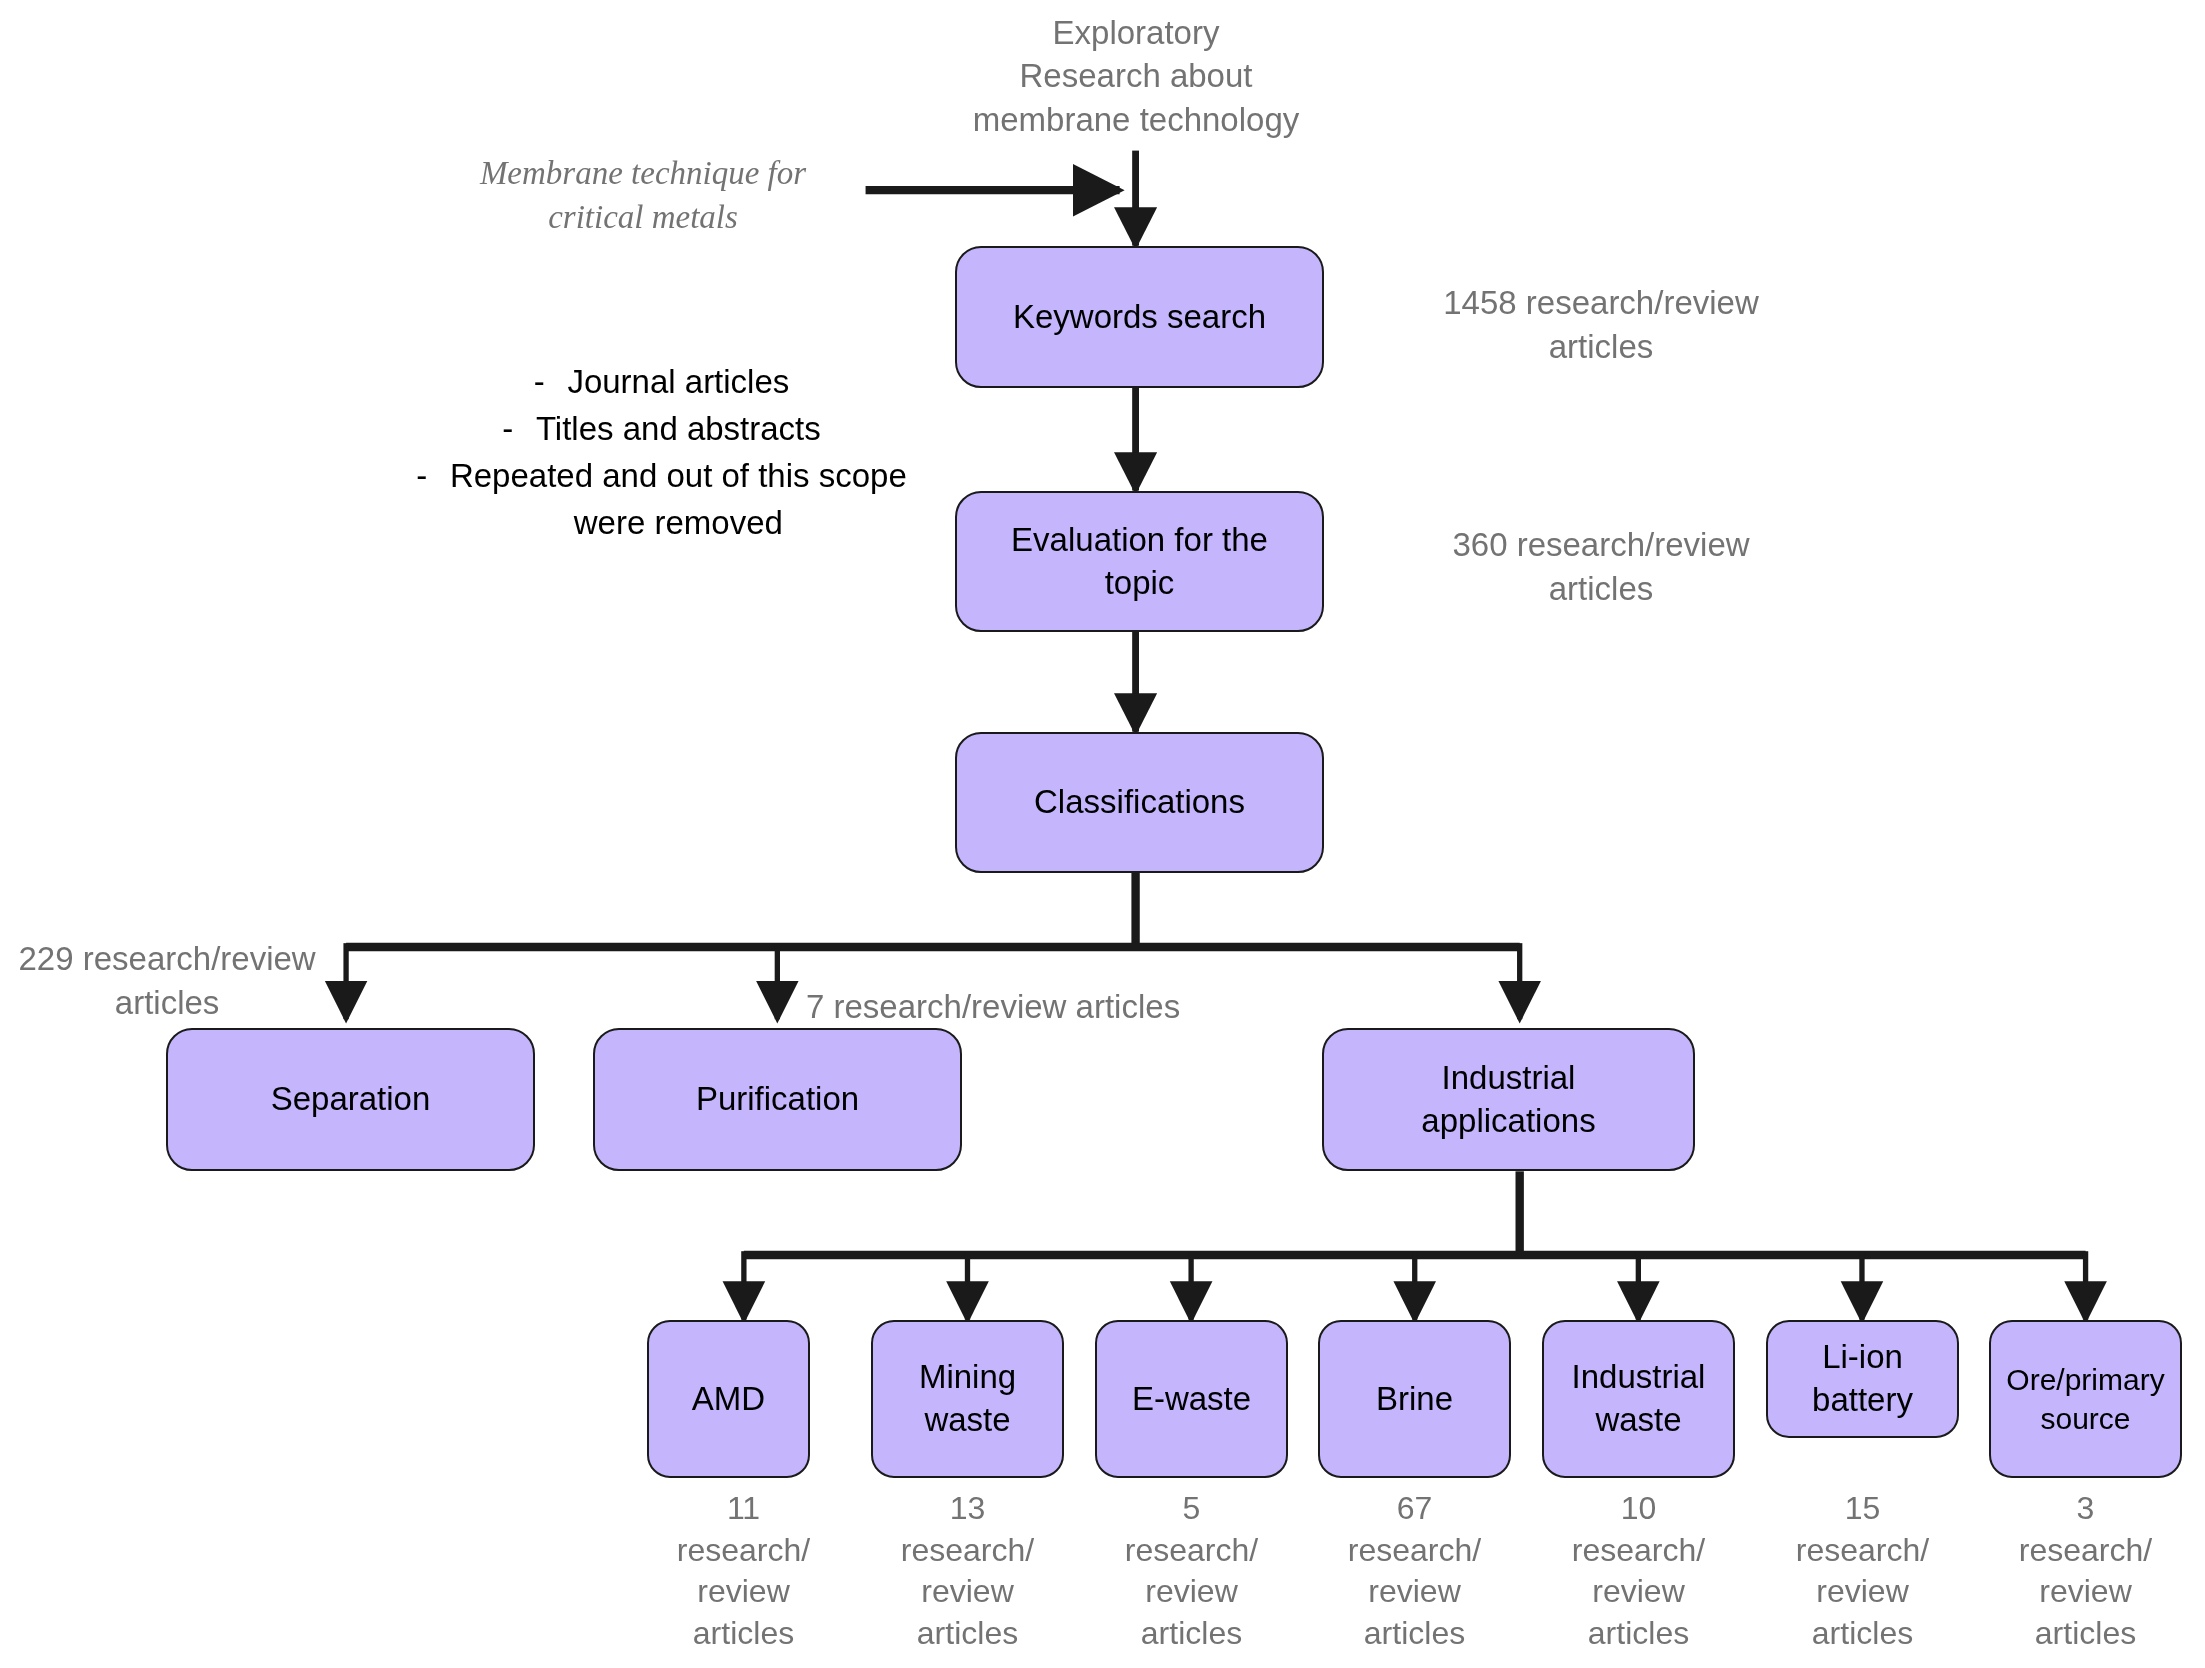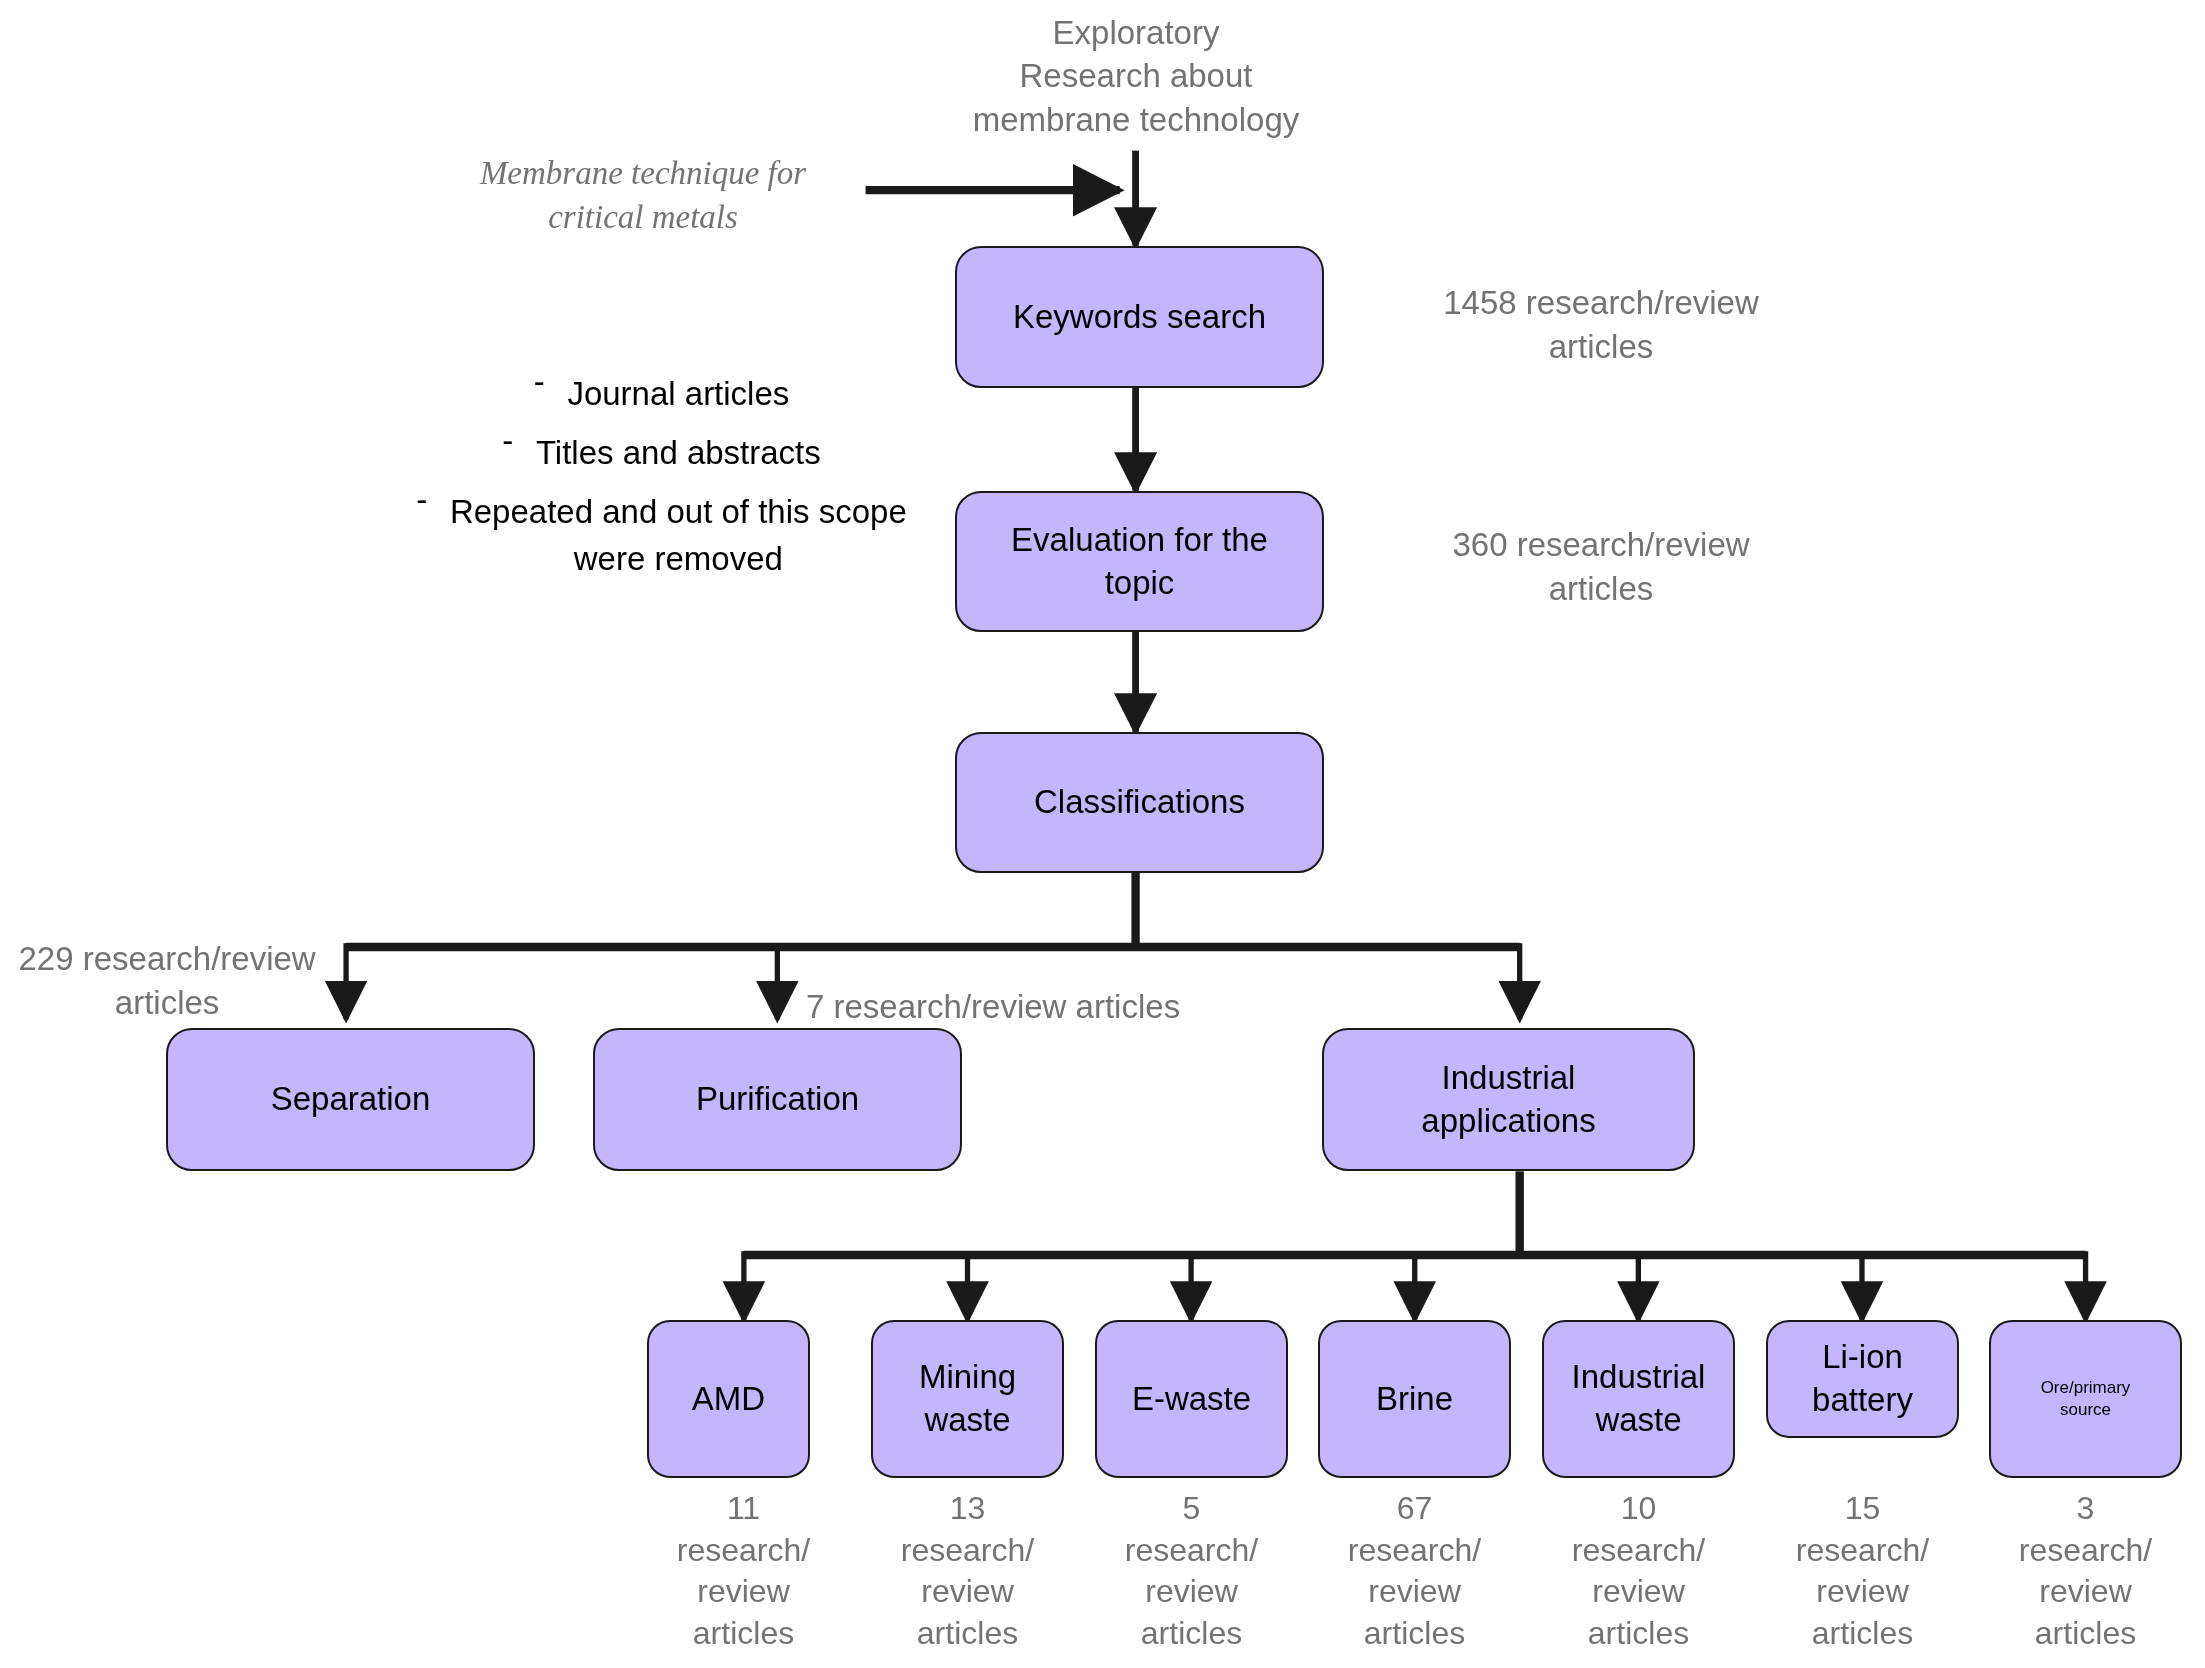--- a/index.html
+++ b/index.html
@@ -76,21 +76,20 @@
     gap: 20px;
   }
   .bullets .bdash {
     width: 13.7px;
     flex: 0 0 auto;
     text-align: left;
   }
   .bullets .btxt {
     flex: 0 0 auto;
     white-space: pre-line;
-    margin-top: 12px;
   }
 </style>
 </head>
 <body>
 
 <div id="flow-root">
 
   <svg id="flow-svg" viewBox="0 0 2899 2193">
     <defs>
       <marker id="arrowhead" markerWidth="7" markerHeight="7" refX="5.6" refY="3.5" orient="auto" markerUnits="strokeWidth">
@@ -199,21 +198,21 @@
     <span class="node-label">Brine</span>
   </div>
   <div class="node small-node" style="left:1542px; top:1320px; width:193px; height:158px;">
     <span class="node-label">Industrial
 waste</span>
   </div>
   <div class="node small-node" style="left:1766px; top:1320px; width:193px; height:118px;">
     <span class="node-label">Li-ion
 battery</span>
   </div>
-  <div class="node small-node" style="left:1989px; top:1320px; width:193px; height:158px; font-size:17px;">
+  <div class="node small-node" style="left:1989px; top:1320px; width:193px; height:158px; font-size:30px;">
     <span class="node-label">Ore/primary
 source</span>
   </div>
 
   <div class="lbl tiny" style="left:647px; top:1488px; width:193px;">11
 research/
 review
 articles</div>
   <div class="lbl tiny" style="left:871px; top:1488px; width:193px;">13
 research/

